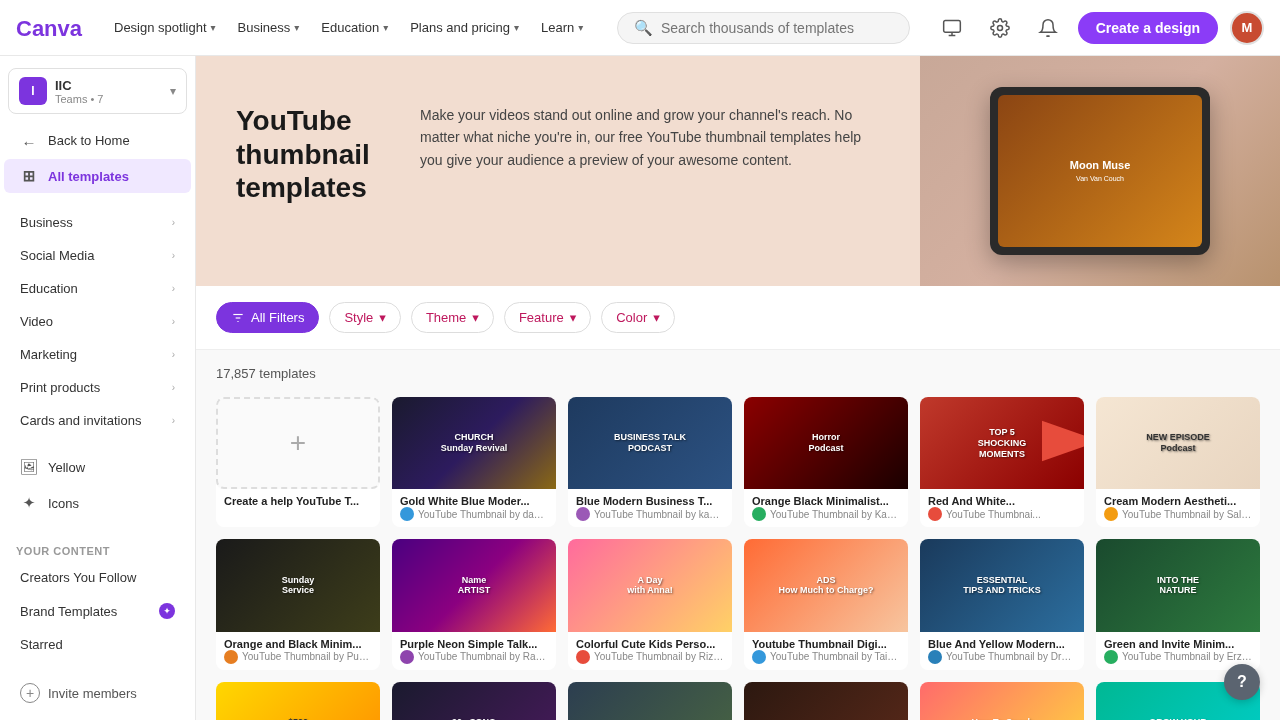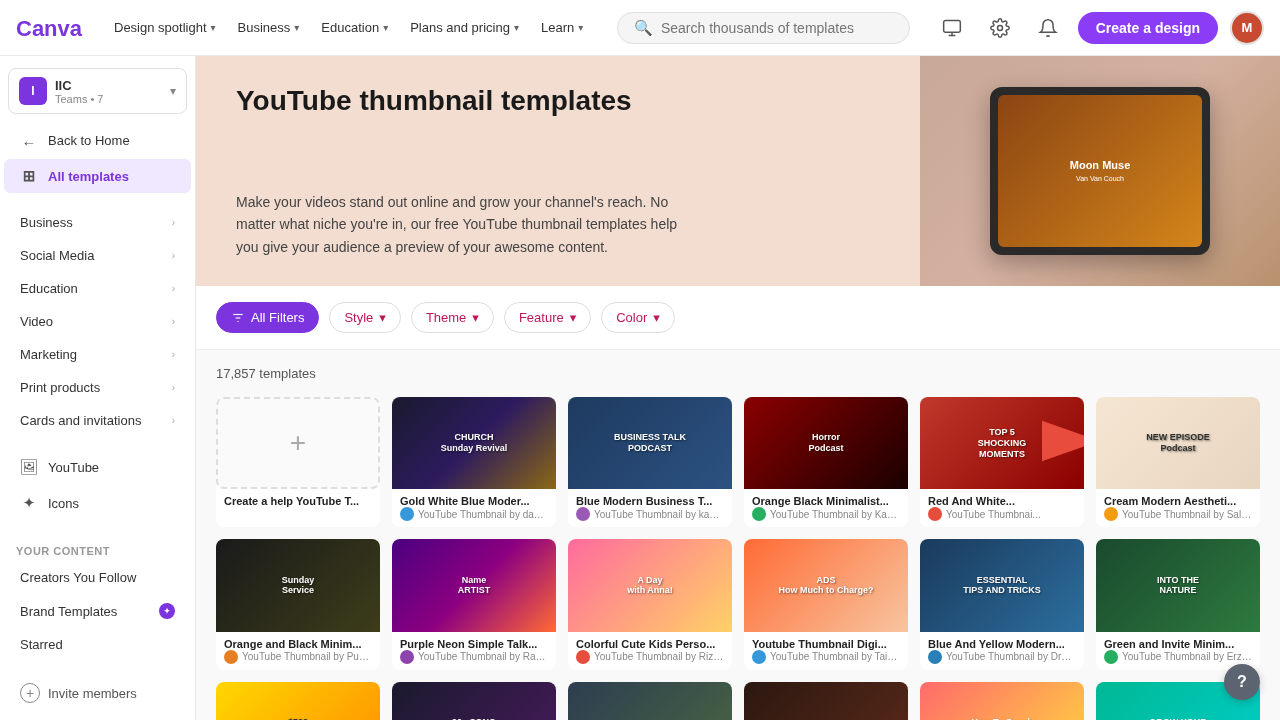--- a/index.html
+++ b/index.html
@@ -91,21 +91,21 @@
     
     .main { flex: 1; overflow-y: auto; background: #f9f9f9; }
     .main::-webkit-scrollbar { width: 6px; }
     .main::-webkit-scrollbar-thumb { background: #ccc; border-radius: 3px; }
 
     
     .hero {
       background: #f2ddd0; display: flex; align-items: stretch;
       min-height: 230px; overflow: hidden;
     }
-    .hero-text { padding: 28px 40px; flex: 1; display: flex; flex-direction: column; justify-content: space-between; }
+    .hero-text { padding: 48px 40px; flex: 1; display: flex; flex-direction: row; justify-content: flex-end; }
     .hero-title { font-size: 28px; font-weight: 800; color: #1a1a1a; margin-bottom: 14px; line-height: 1.2; }
     .hero-desc { font-size: 14px; color: #444; line-height: 1.6; max-width: 460px; }
     .hero-image {
       width: 360px; min-width: 360px; background: #e8c9b8;
       display: flex; align-items: center; justify-content: center; overflow: hidden;
       position: relative;
     }
     .hero-img-placeholder {
       width: 100%; height: 100%; background: linear-gradient(135deg, #c8a898 0%, #d4b0a0 50%, #b8926e 100%);
       display: flex; align-items: center; justify-content: center;
@@ -315,21 +315,21 @@
     </div>
     <div class="sidebar-item">
       <span class="si-label">Cards and invitations</span>
       <span class="si-chevron">›</span>
     </div>
 
     <div class="sidebar-divider"></div>
 
     <div class="sidebar-item">
       <span class="si-icon">🖼</span>
-      <span class="si-label">YouTube</span>
+      <span class="si-label">Yellow</span>
     </div>
     <div class="sidebar-item">
       <span class="si-icon">✦</span>
       <span class="si-label">Icons</span>
     </div>
 
     <div class="sidebar-divider"></div>
 
     <div class="sidebar-section">Your Content</div>
 

